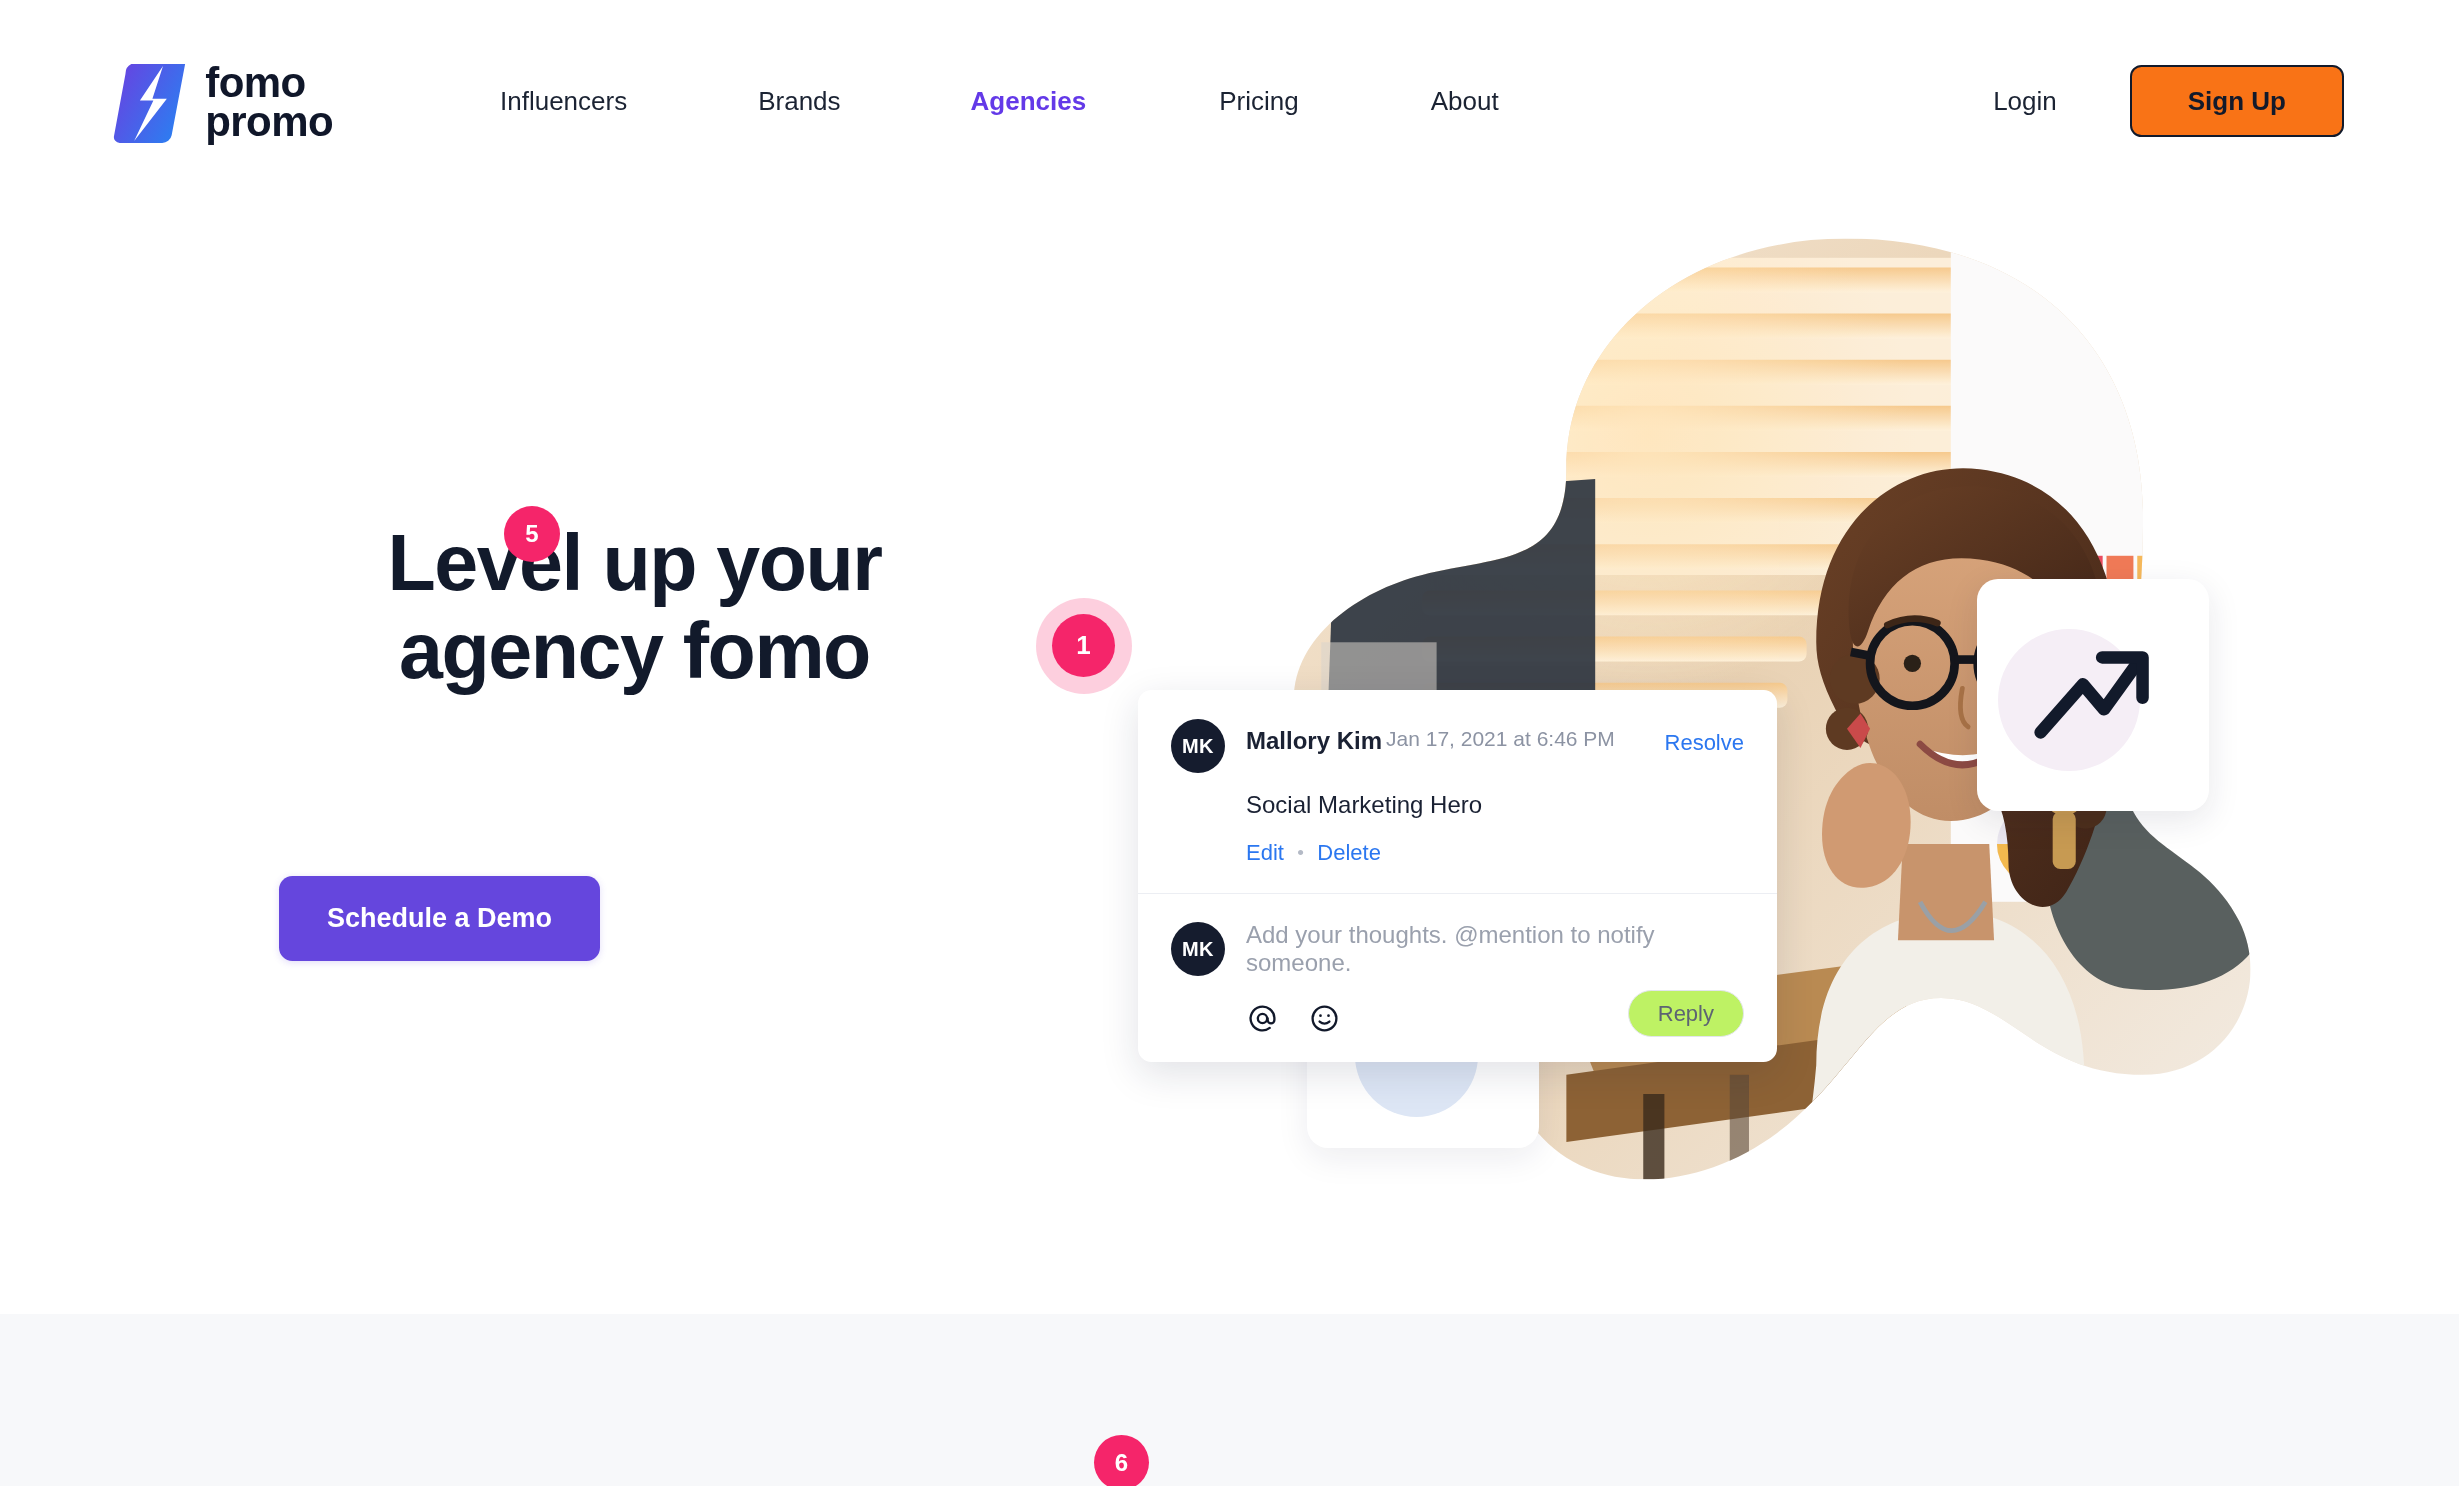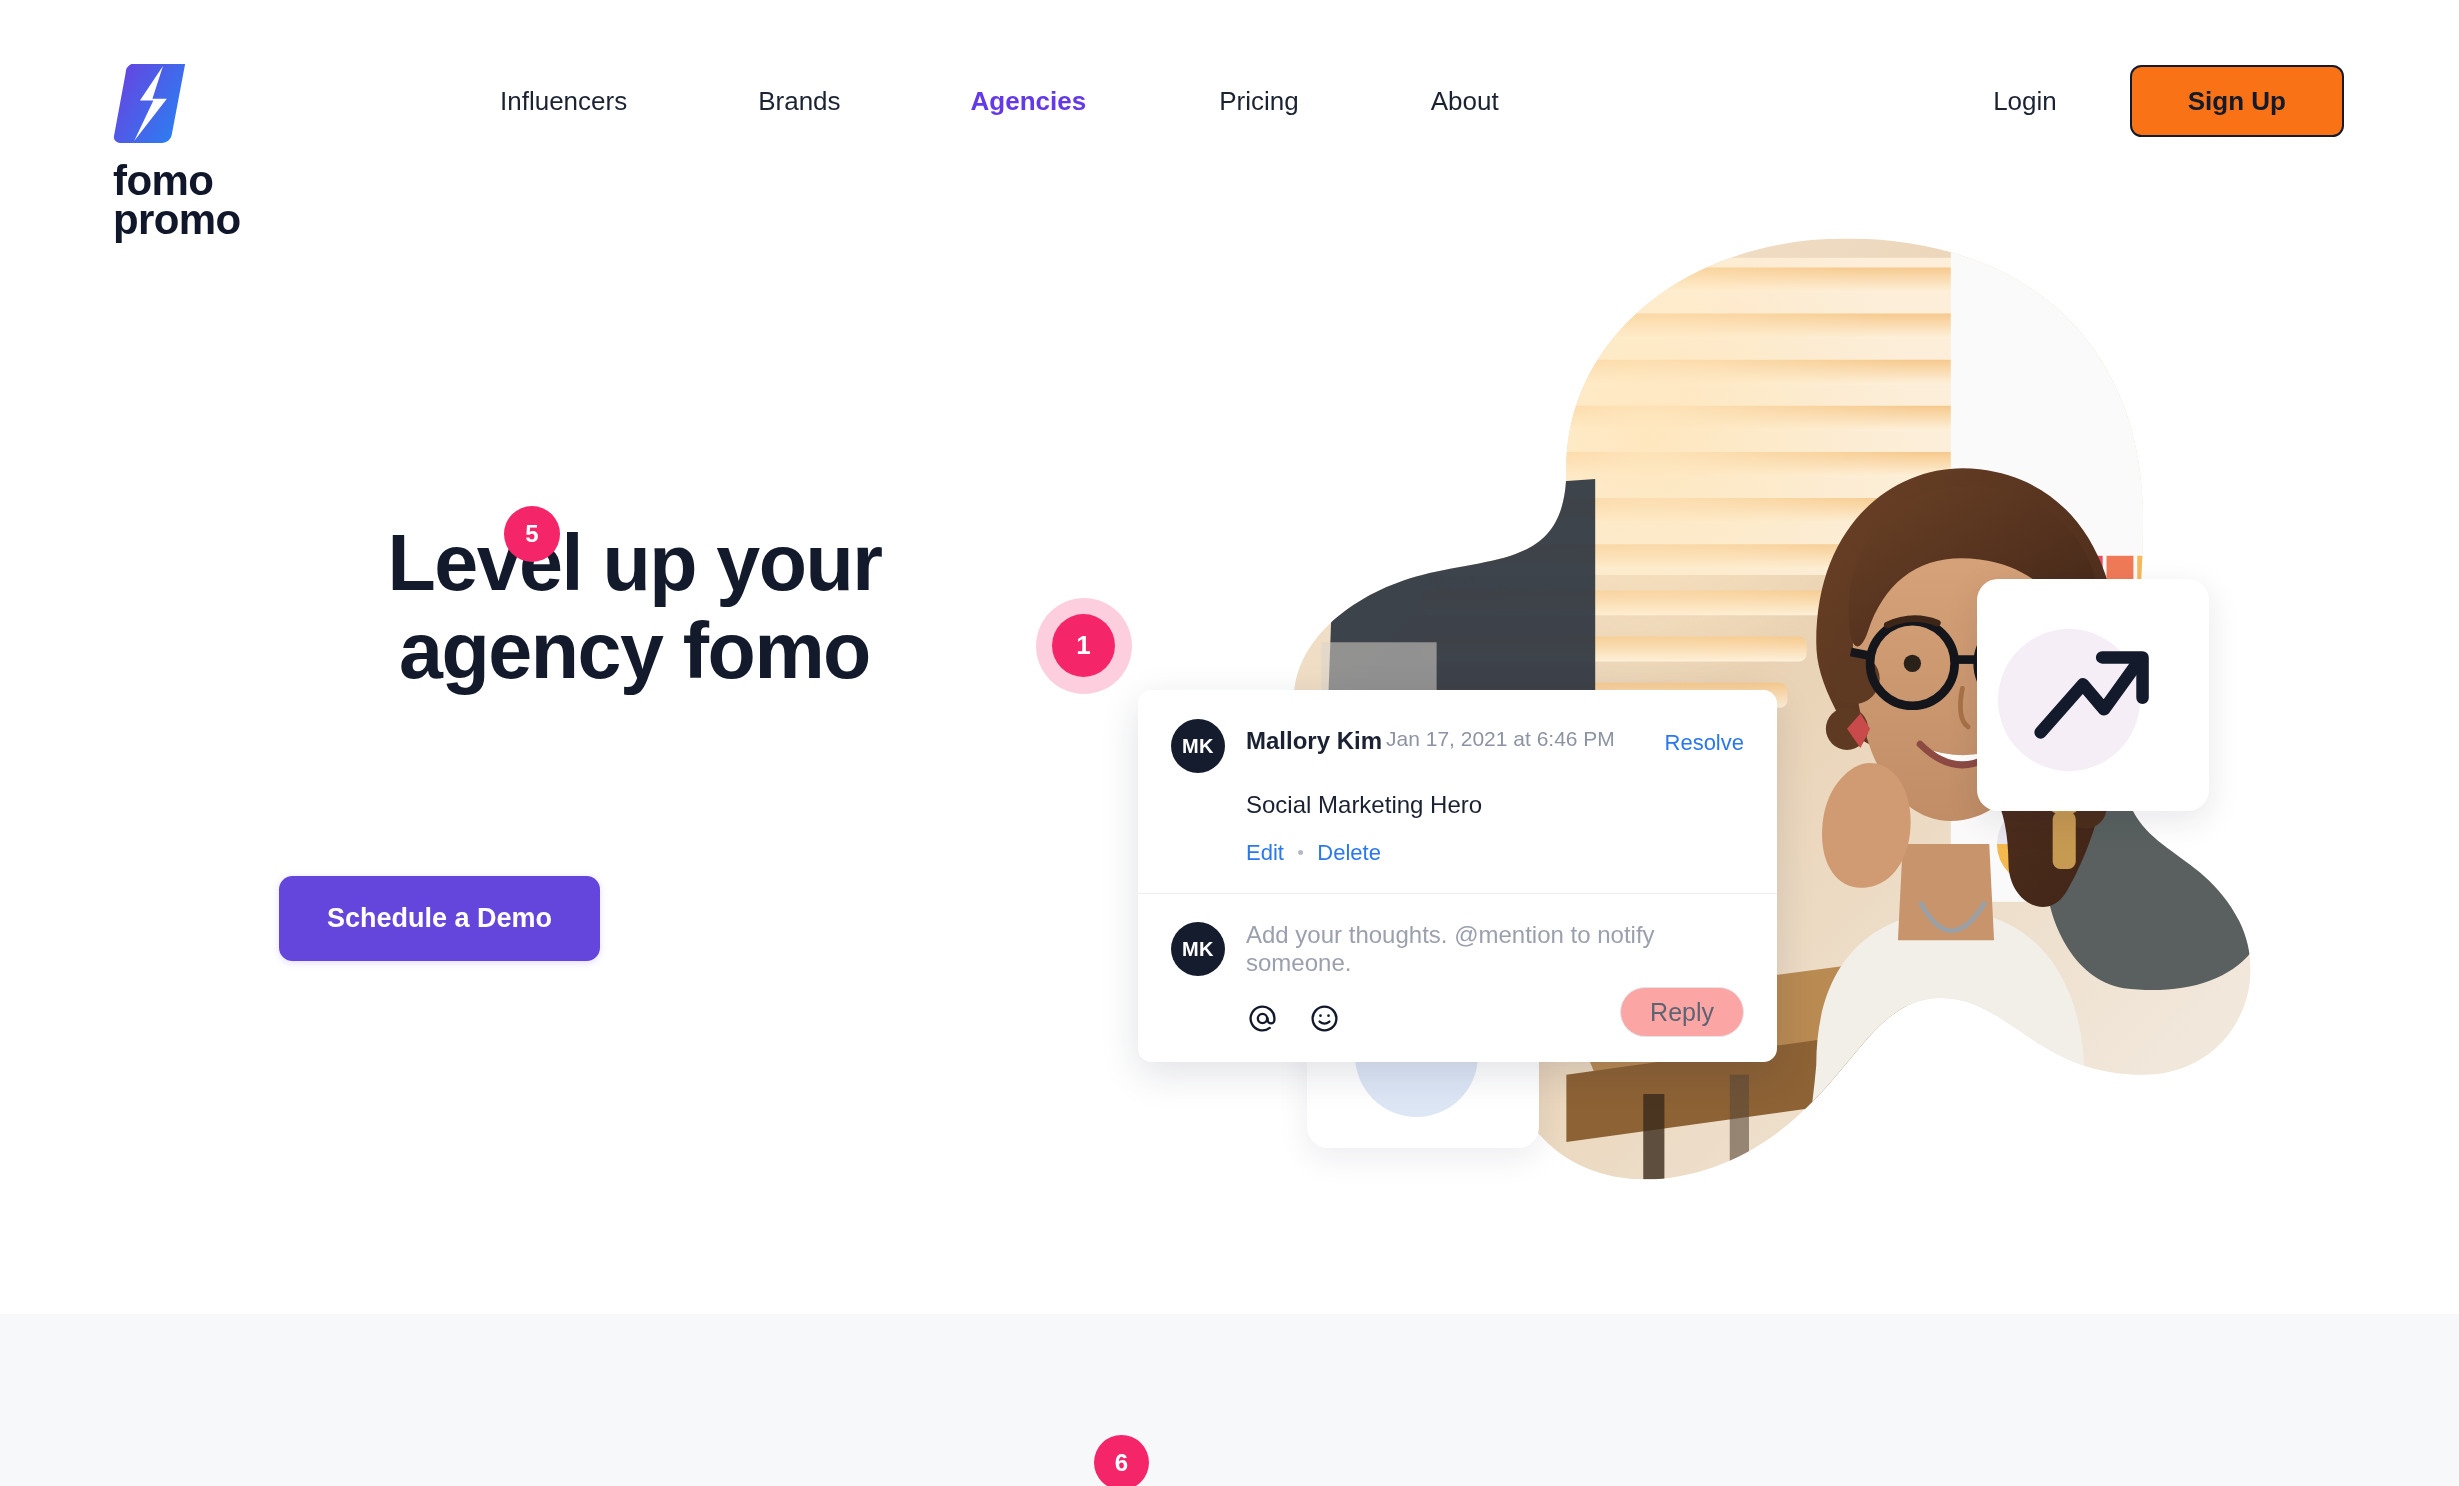--- a/index.html
+++ b/index.html
@@ -11,21 +11,21 @@
   }
   .page { position: relative; width: 2459px; height: 1486px; background:#ffffff; }
 
   
   .header {
     position: absolute; top: 0; left: 0; width: 2459px; height: 178px;
     background: #ffffff; z-index: 40;
   }
   .logo-wrap {
     position: absolute; left: 113px; top: 60px;
-    display: flex; align-items: flex-start; gap: 17.3px; flex-direction: column;
+    display: flex; align-items: center; gap: 17.3px;
   }
   .logo-mark {
     width: 75px; height: 85px; position: relative;
   }
   .logo-mark svg { display:block; }
   .logo-text {
     font-size: 42px; font-weight: 700; line-height: 0.92;
     color: #10172a; letter-spacing: -0.6px;
   }
   .logo-text span { display:block; }
@@ -186,22 +186,22 @@
     margin-left: 75px; margin-top: 25px;
     display: flex; align-items: center; gap: 29px;
   }
   .tool-icon {
     width: 33px; height: 33px; color: #11182a; cursor: pointer;
     display:flex; align-items:center; justify-content:center;
   }
   .reply-btn {
     position: absolute; right: 33px; bottom: 25px;
     border: 1.9px solid #e2e5ec; border-radius: 29px;
-    background: #fca5a5; color: #5d6472;
-    font-size: 25px; padding: 11.5px 29px; cursor: pointer;
+    background: #bef264; color: #5d6472;
+    font-size: 22px; padding: 11.5px 29px; cursor: pointer;
     line-height: 1;
   }
 
   
   .lower-section {
     position: absolute; left: 0; top: 1314px;
     width: 2459px; height: 172px; background: #f7f8fa;
   }
 </style>
 </head>

